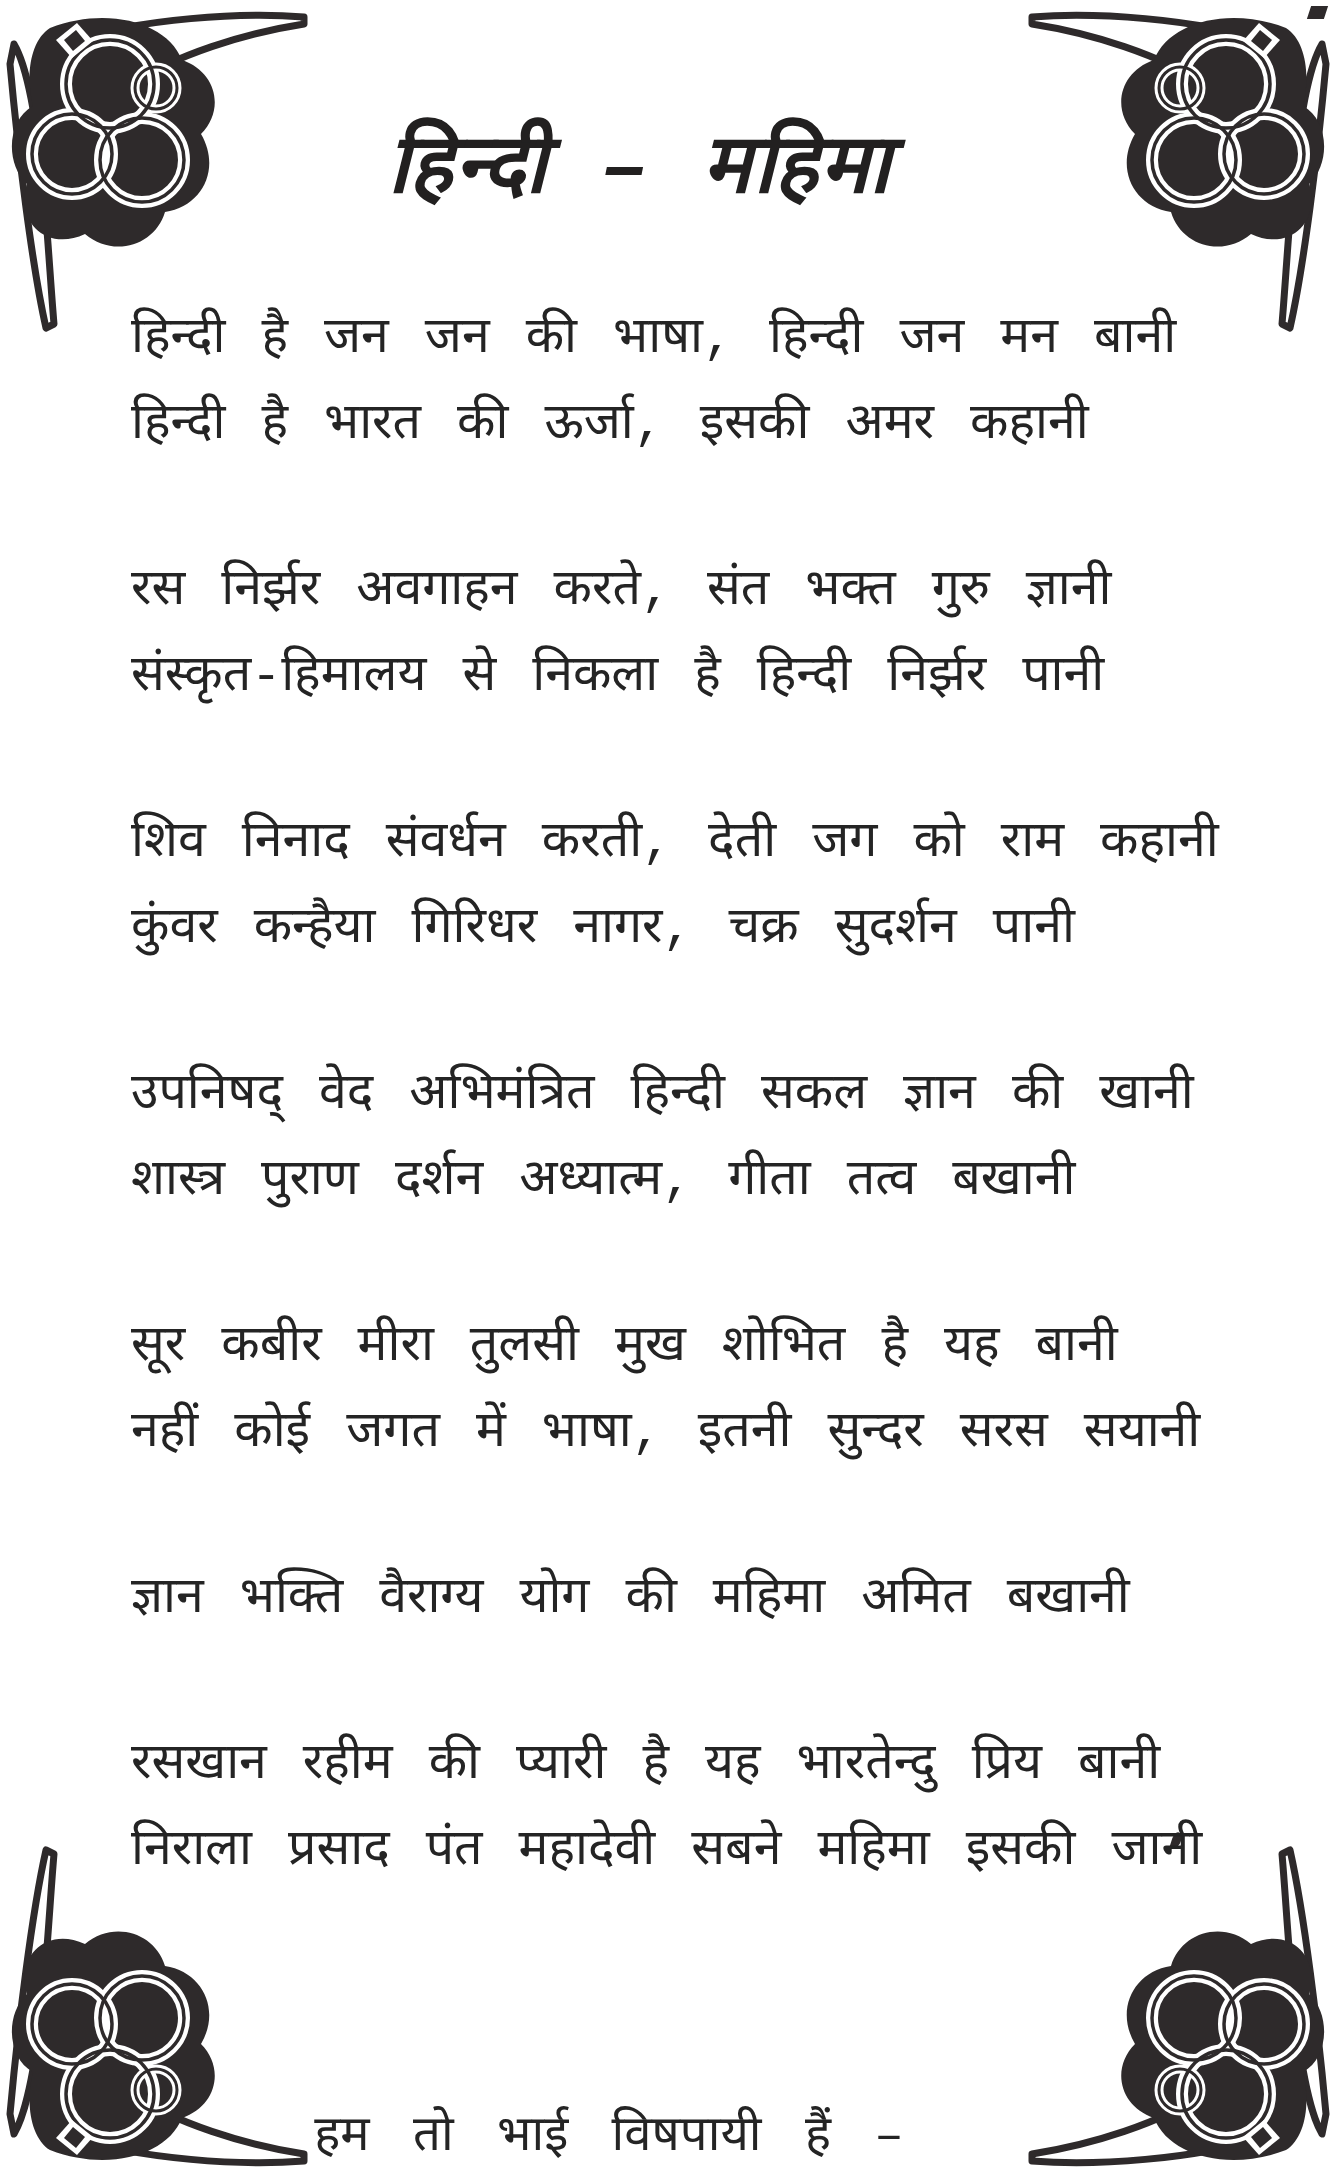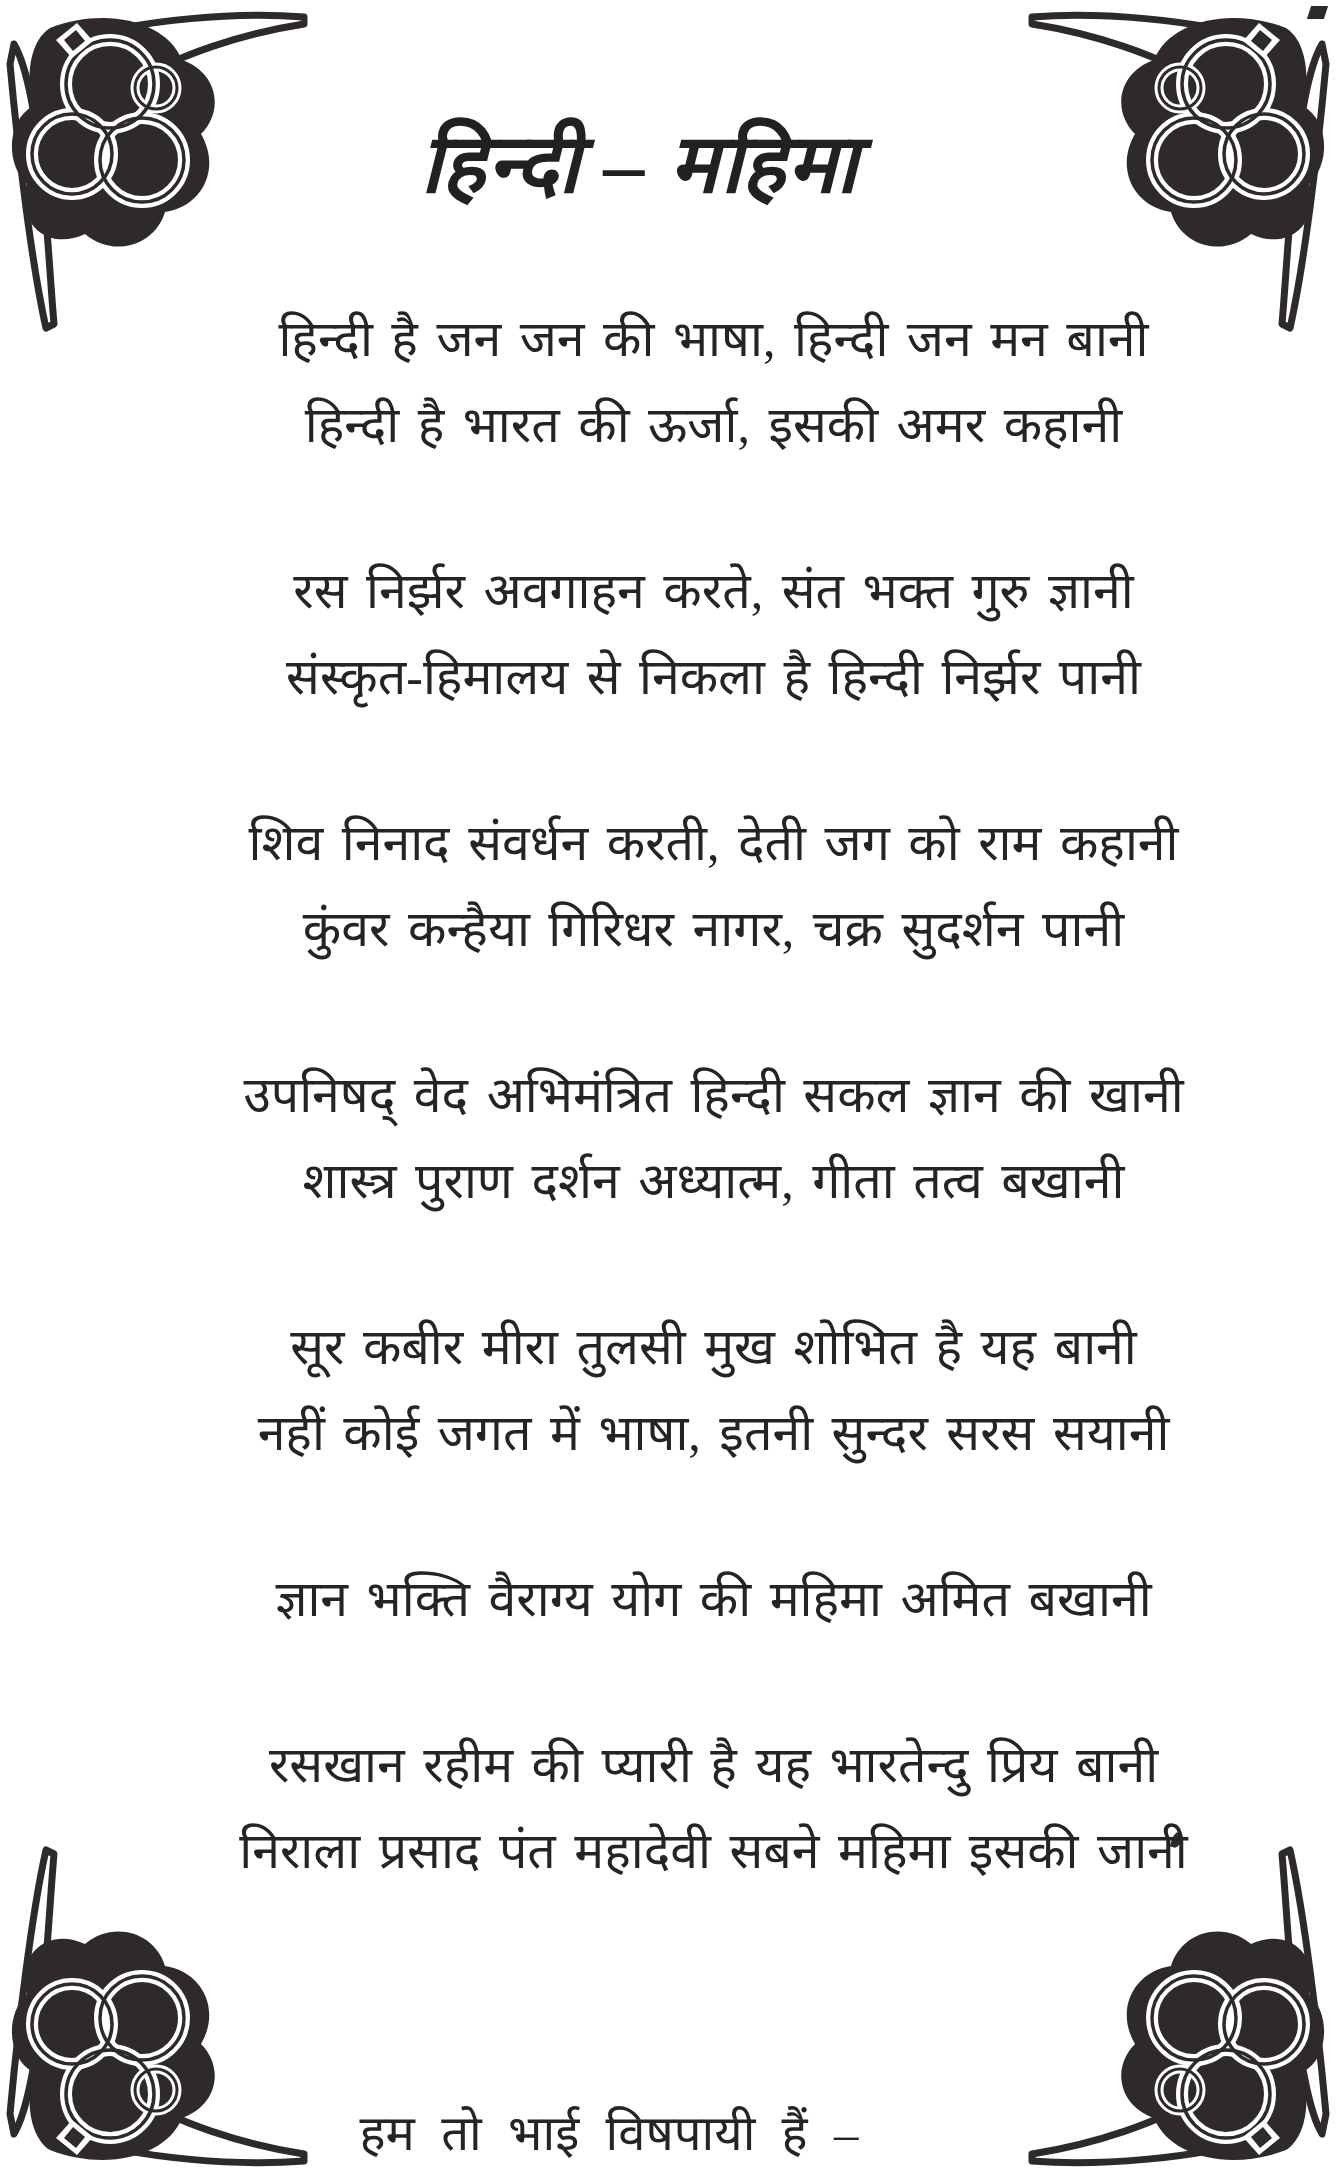--- a/index.html
+++ b/index.html
@@ -2,21 +2,21 @@
 <html><head>
 <meta charset="utf-8">
 <style>
   html, body { margin: 0; padding: 0; background: #ffffff; }
   .page {
     position: relative;
     width: 1336px;
     height: 2178px;
     background: #ffffff;
     overflow: hidden;
-    font-family: Liberation Serif, serif;
+    font-family: Liberation Mono, monospace;
     color: #242424;
   }
   .title {
     position: absolute;
     top: 104px;
     left: 640px;
     transform: translateX(-50%);
     margin: 0;
     font-size: 82px;
     font-weight: bold;
@@ -24,21 +24,21 @@
     letter-spacing: 2px;
     white-space: nowrap;
     color: #222020;
   }
   .poem {
     position: absolute;
     left: 115px;
     top: 296px;
     right: 40px;
   }
-  .couplet { margin: 0 0 80px 16px; text-align: center; }
+  .couplet { margin: 0 0 80px 16px; }
   .line {
     font-size: 50px;
     line-height: 86px;
     white-space: nowrap;
     word-spacing: 6px;
   }
   .footer {
     position: absolute;
     top: 2072px;
     left: 609px;

